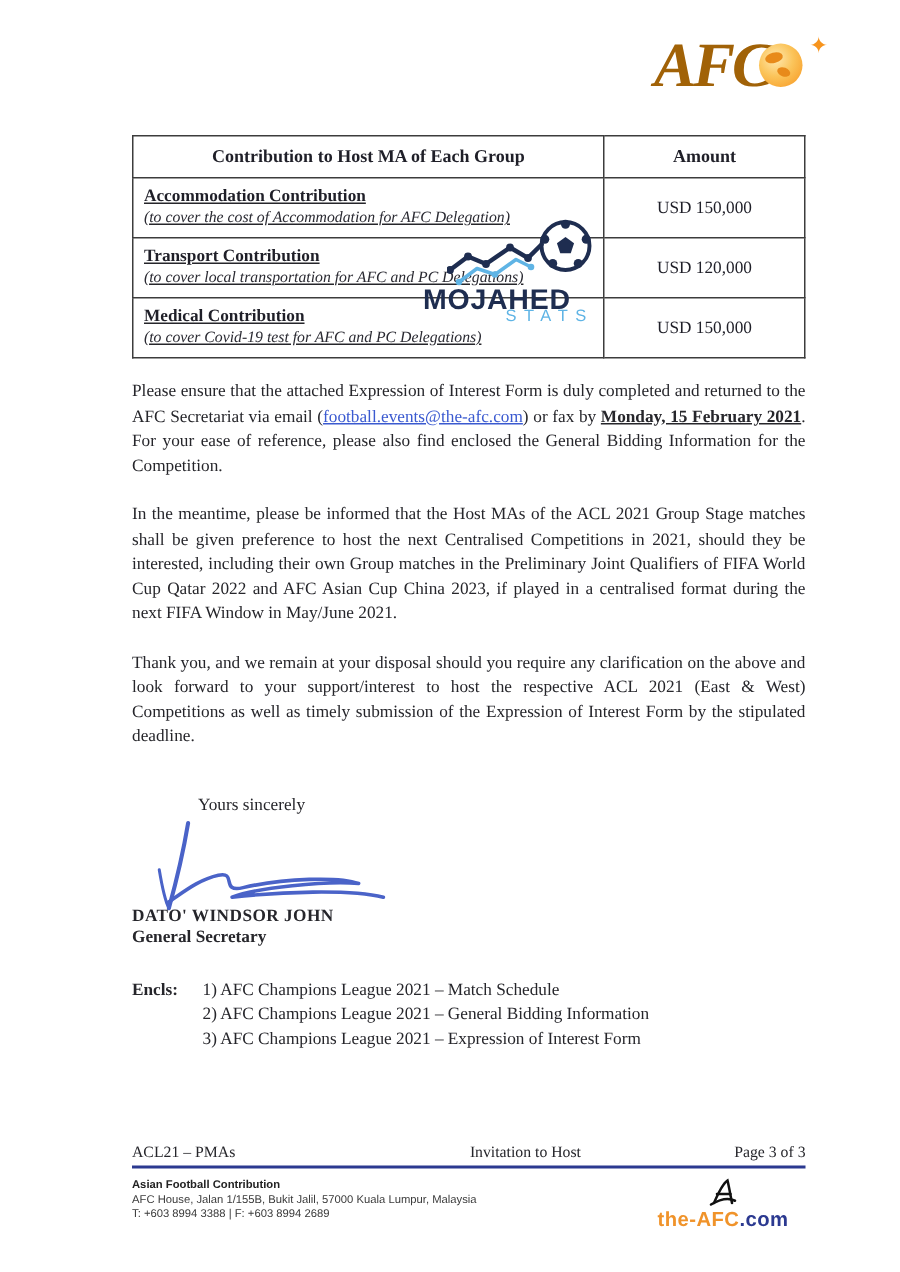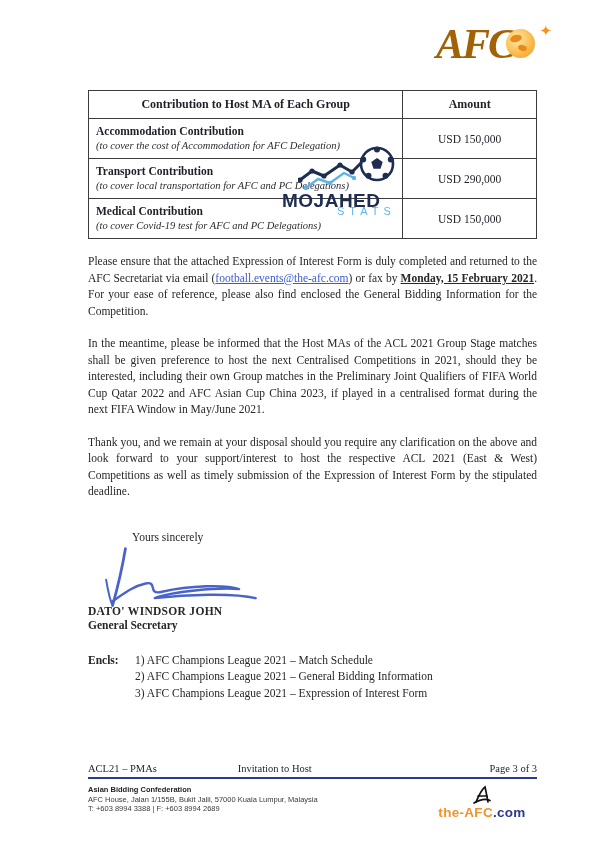--- a/index.html
+++ b/index.html
@@ -27,21 +27,21 @@
   .afc-logo .globe .land2 { width:9px; height:6px; left:12px; top:16px; transform:rotate(20deg); }
   .afc-logo .star {
     position:absolute; right:-4px; top:4px; color:#f7941d; font-size:15px; line-height:15px;
   }
 
   
   .content { position:absolute; left:88px; top:0; width:449px; }
   table.contrib { border-collapse:collapse; width:449px; margin-top:90px; }
   table.contrib th, table.contrib td { border:1.6px solid #3c3c3c; }
   table.contrib th { height:28px; font-size:12px; font-weight:bold; text-align:center; color:#1f1f28; }
-  table.contrib td.desc { width:315px; padding:3px 7px; }
+  table.contrib td.desc { width:315px; padding:3px 7px;text-decoration:underline; }
   table.contrib td.amt  { width:134px; text-align:center; font-size:11.5px; color:#1f1f28; }
   .row-title { font-size:11.5px; font-weight:bold; color:#1f1f28; line-height:15px; }
   .row-sub   { font-size:10.5px; font-style:italic; color:#2a2a32; line-height:14px; }
   table.contrib td { height:40px; }
 
   
   .watermark { position:absolute; left:280px; top:142px; width:130px; pointer-events:none; }
   .wm-icon { position:absolute; left:18px; top:2px; }
   .wm-title {
     position:absolute; left:2px; top:48px; font-family:"Liberation Sans", sans-serif;
@@ -68,21 +68,21 @@
 
   
   .encls { display:flex; margin-top:21px; font-size:11.5px; line-height:16px; }
   .encls-label { width:47px; font-weight:600; }
   .encls-items div { margin-bottom:0.5px; }
 
   
   .footer { position:absolute; left:88px; top:763px; width:449px; }
   .footer-row { display:flex; font-size:10.5px; color:#26262b; }
   .footer-row .f-left { flex:1; text-align:left; }
-  .footer-row .f-center { flex:1; text-align:left; }
+  .footer-row .f-center { flex:1; text-align:right; }
   .footer-row .f-right { flex:1; text-align:right; }
   .footer-rule { margin-top:3px; border-top:2px solid #2b3990; }
   .footer-cols { display:flex; margin-top:6px; }
   .addr { flex:1; font-family:"Liberation Sans", sans-serif; font-size:7.5px; line-height:9.5px; color:#3a3a3a; }
   .addr .org { font-weight:bold; color:#222; }
   .site-block { width:110px; text-align:center; position:relative; }
   .site-glyph { display:block; margin:0 auto; }
   .site-url { font-family:"Liberation Sans", sans-serif; font-weight:bold; font-size:13.5px; letter-spacing:0.3px; }
   .site-url .pre { color:#f0932a; }
   .site-url .suf { color:#2b3990; }
@@ -114,21 +114,21 @@
           <div class="row-title">Accommodation Contribution</div>
           <div class="row-sub">(to cover the cost of Accommodation for AFC Delegation)</div>
         </td>
         <td class="amt">USD 150,000</td>
       </tr>
       <tr>
         <td class="desc">
           <div class="row-title">Transport Contribution</div>
           <div class="row-sub">(to cover local transportation for AFC and PC Delegations)</div>
         </td>
-        <td class="amt">USD 290,000</td>
+        <td class="amt">USD 120,000</td>
       </tr>
       <tr>
         <td class="desc">
           <div class="row-title">Medical Contribution</div>
           <div class="row-sub">(to cover Covid-19 test for AFC and PC Delegations)</div>
         </td>
         <td class="amt">USD 150,000</td>
       </tr>
     </tbody>
       </table>
@@ -186,21 +186,21 @@
 
   <div class="footer">
     <div class="footer-row">
       <div class="f-left">ACL21 – PMAs</div>
       <div class="f-center">Invitation to Host</div>
       <div class="f-right">Page 3 of 3</div>
     </div>
     <div class="footer-rule"></div>
     <div class="footer-cols">
       <div class="addr">
-        <div class="org">Asian Bidding Confederation</div>
+        <div class="org">Asian Football Contribution</div>
         <div>AFC House, Jalan 1/155B, Bukit Jalil, 57000 Kuala Lumpur, Malaysia</div>
         <div>T: +603 8994 3388 | F: +603 8994 2689</div>
       </div>
       <div class="site-block">
         <svg class="site-glyph" width="20" height="20" viewBox="0 0 20 20">
           <g fill="none" stroke="#111" stroke-width="1.7" stroke-linecap="round">
             <path d="M4,17 C7,10 10,4 13,2 C14,6 15,12 16,17"></path>
             <path d="M6,11 L15,11"></path>
             <path d="M2,18 C8,14.5 14,13.5 18,15.5"></path>
           </g>

